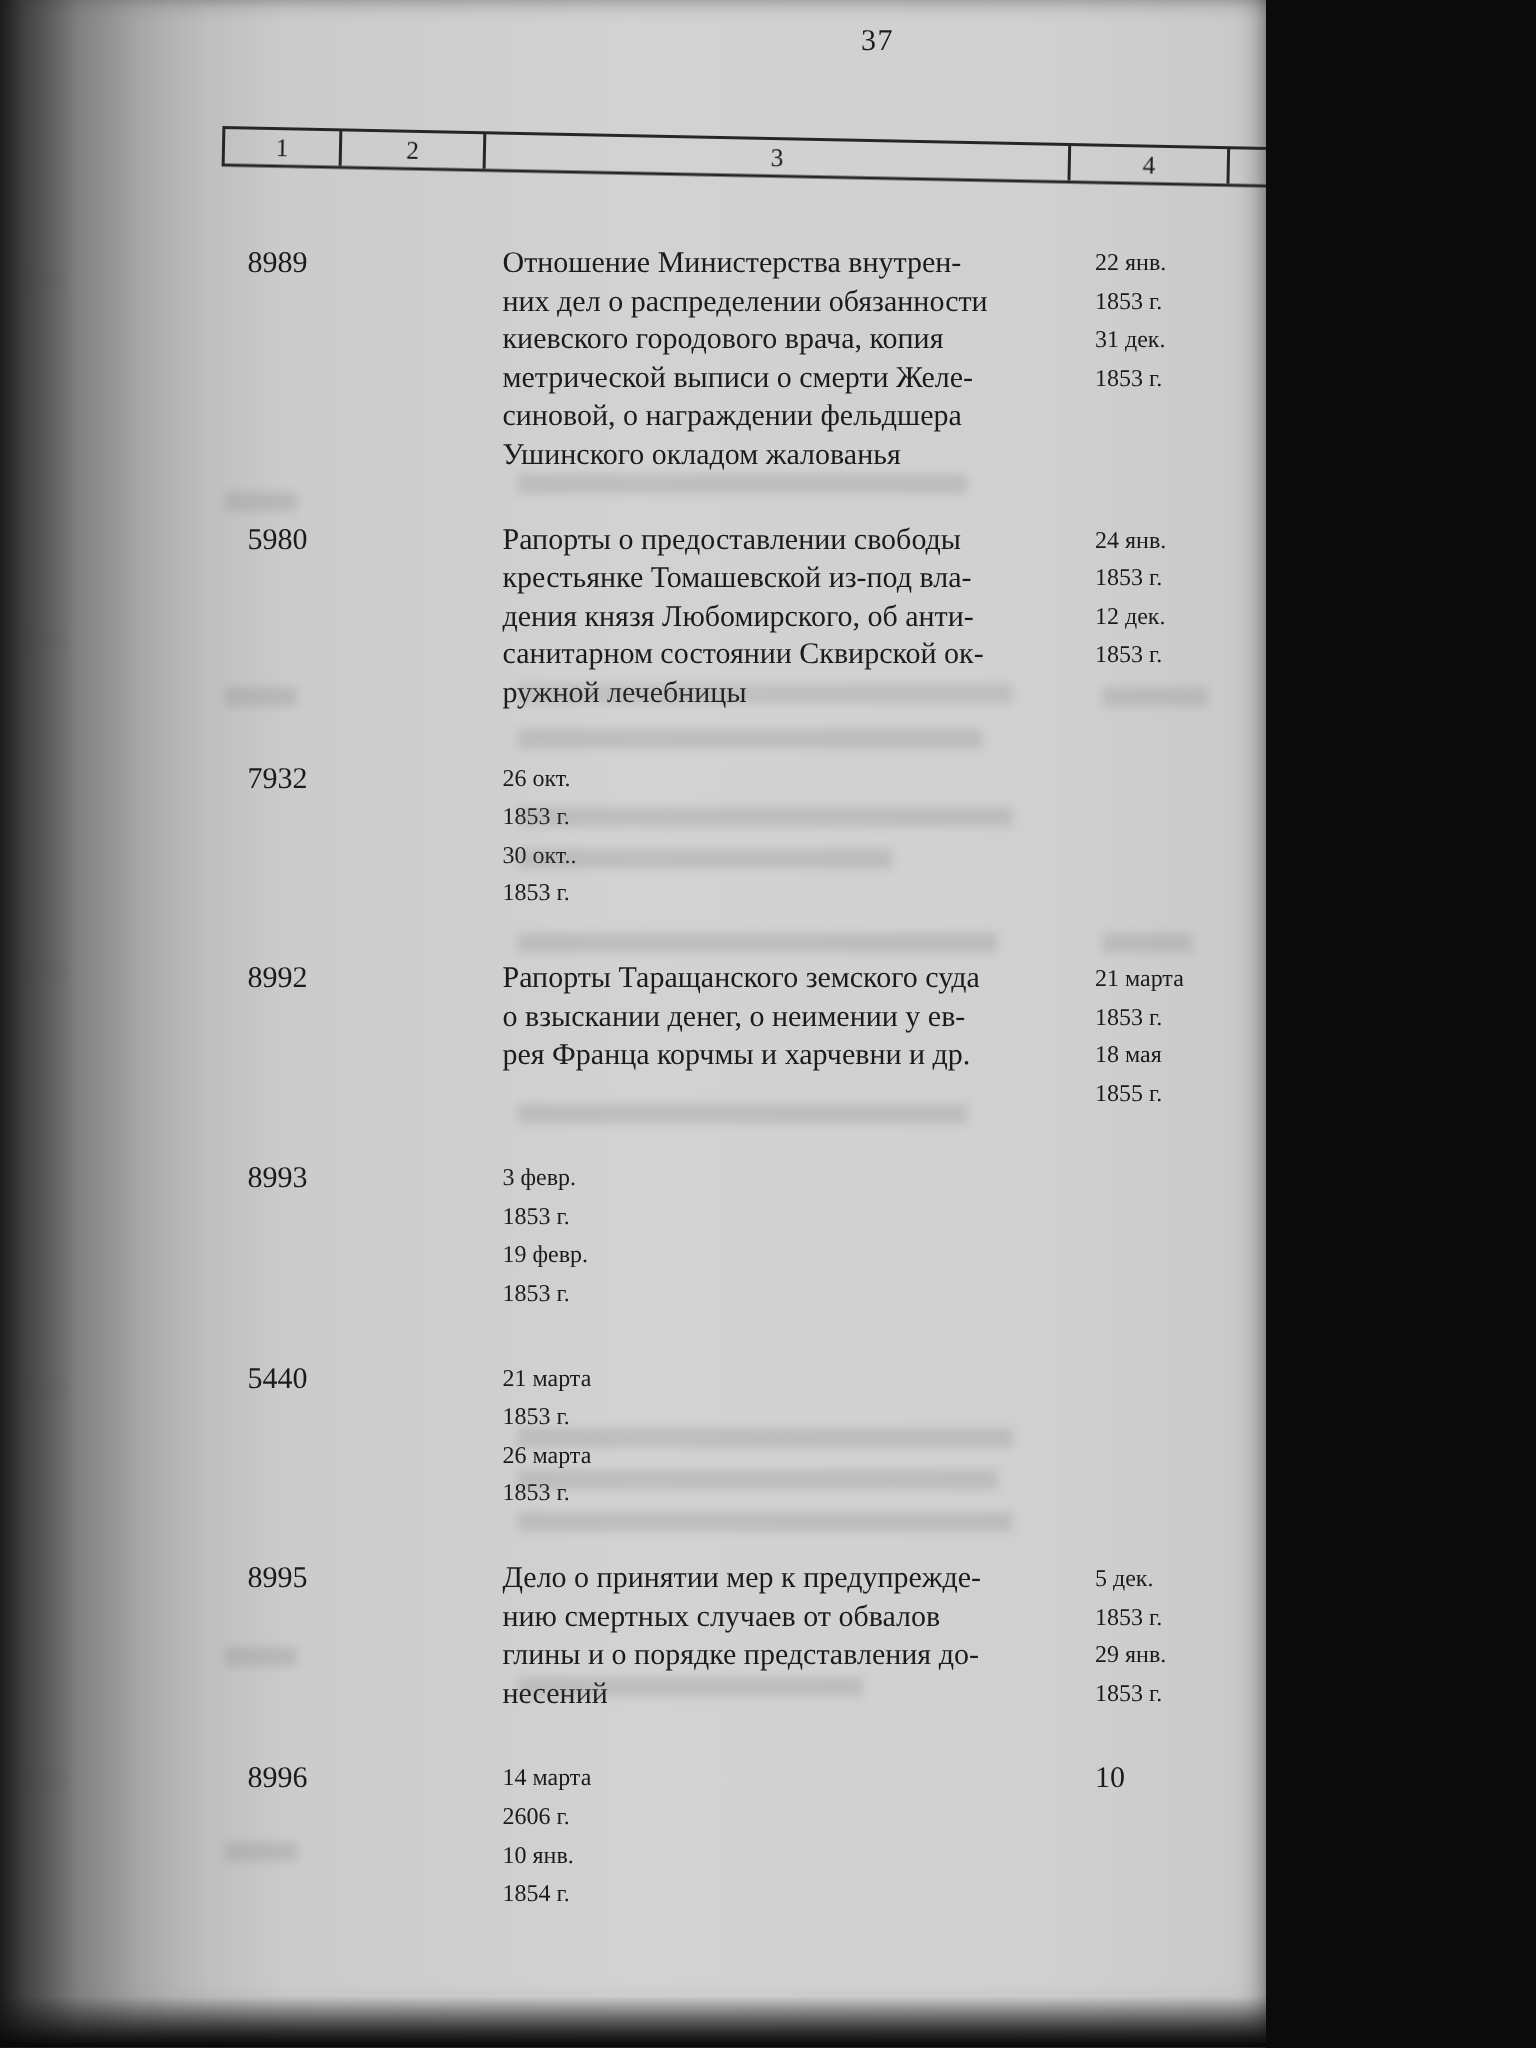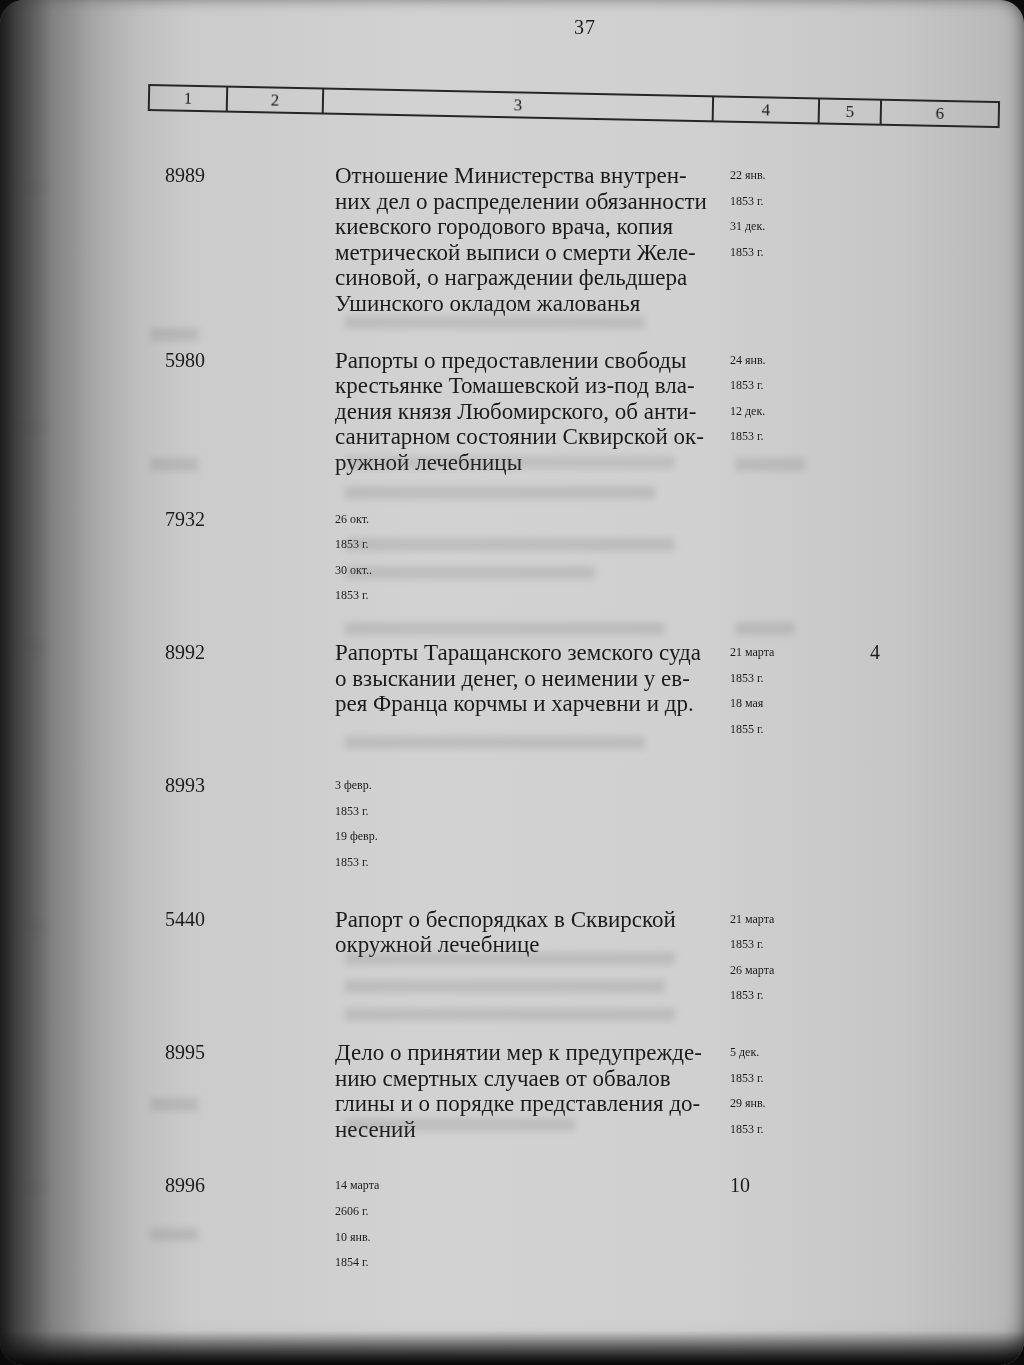--- a/index.html
+++ b/index.html
@@ -1,24 +1,23 @@
 <!DOCTYPE html>
 <html><head>
 <meta charset="utf-8">
 <style>
   html,body { margin:0; padding:0; background:#0b0b0b; }
   .scan {
-    position:relative; width:1024px; height:1365px; overflow:hidden;
+    position:relative; width:844px; height:1365px; overflow:hidden;
     font-family:"Liberation Serif","DejaVu Serif",serif;
     color:#1b1b1b;
     background:linear-gradient(90deg,#707070 0px,#9a9a9a 55px,#b9b9b9 115px,#cbcbcb 190px,#d2d2d2 420px,#d0d0d0 700px,#c6c6c6 900px,#b6b6b6 1024px);
     box-shadow: inset 0 -20px 30px -12px rgba(0,0,0,.85),
                 inset -6px 0 18px -8px rgba(0,0,0,.35),
                 inset 0 10px 16px -12px rgba(0,0,0,.35);
-    border-radius: 24px;
   }
   .edge-left {
     position:absolute; left:0; top:0; bottom:0; width:140px; pointer-events:none;
     background:linear-gradient(90deg,#1c1c1c 0px,rgba(55,55,55,.85) 16px,rgba(110,110,110,.55) 52px,rgba(150,150,150,.3) 92px,rgba(190,190,190,0) 140px);
   }
   .edge-bottom {
     position:absolute; left:0; right:0; bottom:0; height:34px; pointer-events:none;
     background:linear-gradient(180deg,rgba(0,0,0,0) 0%,rgba(15,15,15,.55) 55%,#070707 100%);
   }
   .pageno {
@@ -40,22 +39,22 @@
   
   .content {
     position:absolute; left:165px; top:163px; width:845px;
     filter:blur(.22px);
   }
   .row {
     display:grid; grid-template-columns:170px 395px 140px 90px;
     align-items:start; margin-bottom:31px;
   }
   .c-no   { font-size:20px; line-height:25.6px; }
-  .c-desc { font-size:23px; line-height:25.6px; white-space:pre-line; }
-  .c-dates{ font-size:12px; line-height:25.6px; white-space:pre-line; }
+  .c-desc { font-size:20px; line-height:25.6px; white-space:pre-line; }
+  .c-dates{ font-size:16px; line-height:25.6px; white-space:pre-line; }
   .c-sheets{font-size:20px; line-height:25.6px; }
   
   .ghost {
     position:absolute; height:13px; border-radius:2px; pointer-events:none;
     background:rgba(95,95,95,.17); filter:blur(3px);
   }
 </style>
 </head>
 <body>
 
@@ -128,22 +127,20 @@
       <div class="c-no">8993</div>
       <div class="c-dates">3 февр.
 1853 г.
 19 февр.
 1853 г.</div>
       <div class="c-sheets"></div>
     </div>
 
     <div class="row">
       <div class="c-no">5440</div>
-      <div class="c-desc">Рапорт о беспорядках в Сквирской
-окружной лечебнице</div>
       <div class="c-dates">21 марта
 1853 г.
 26 марта
 1853 г.</div>
       <div class="c-sheets"></div>
     </div>
 
     <div class="row">
       <div class="c-no">8995</div>
       <div class="c-desc">Дело о принятии мер к предупрежде-

